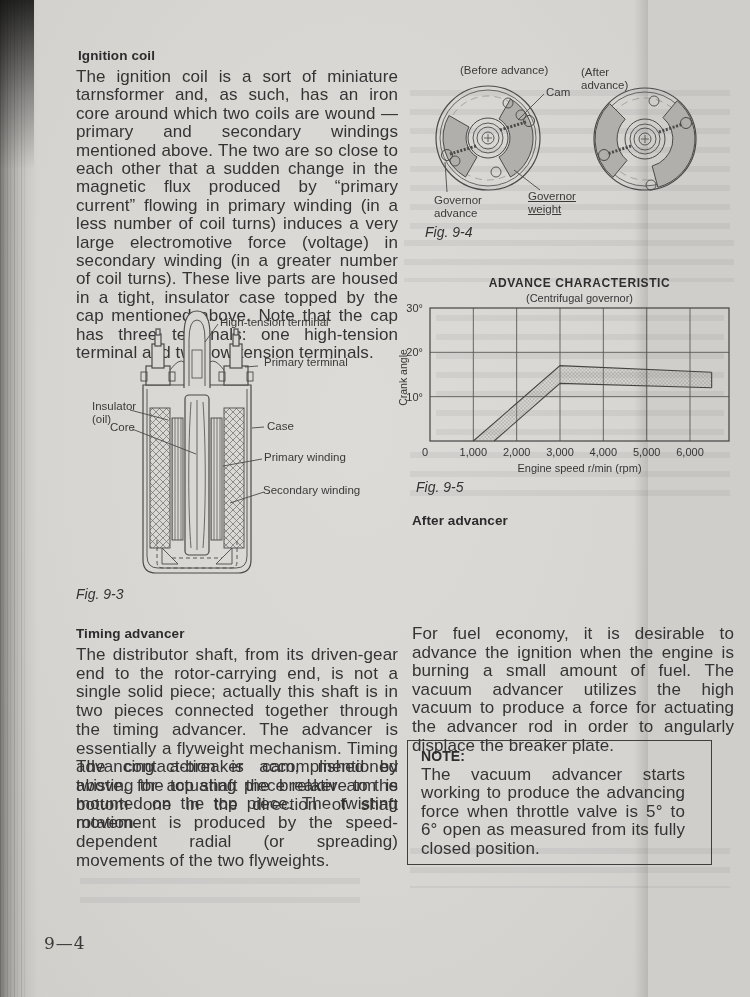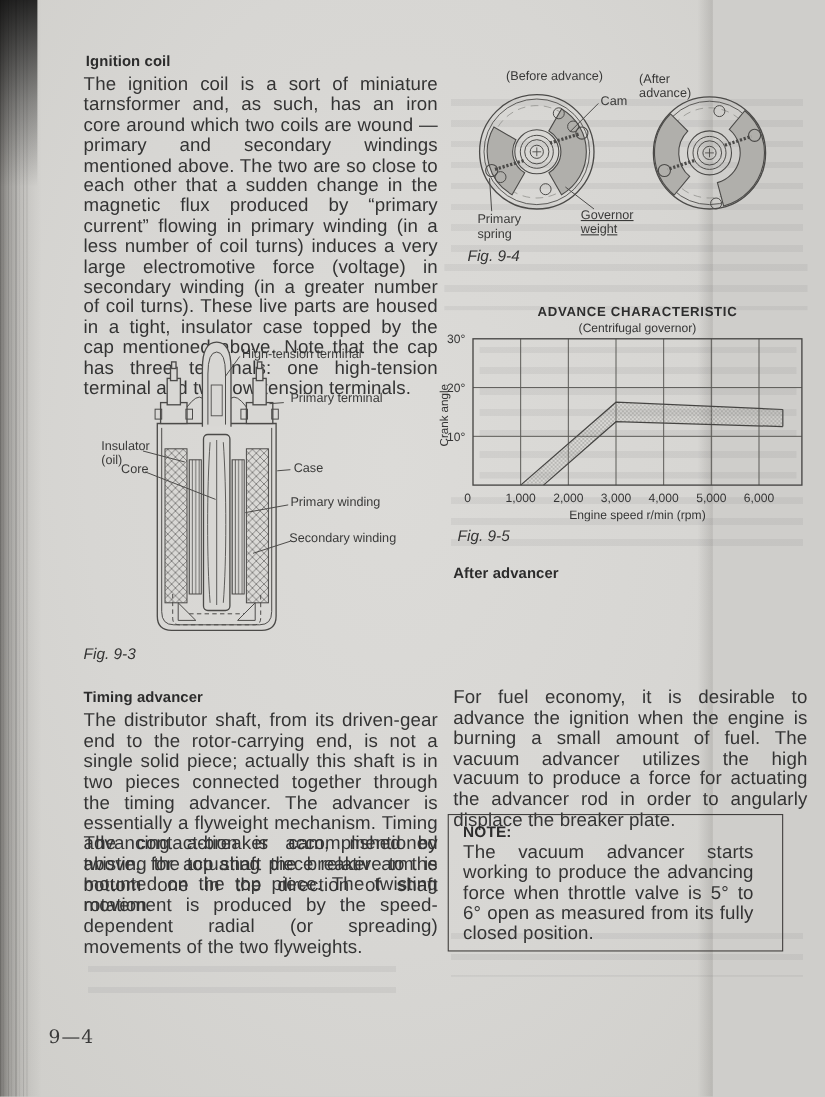--- a/index.html
+++ b/index.html
@@ -183,21 +183,21 @@
     </g>
     <g stroke="#4b4a48" stroke-width="0.9">
       <line x1="144" y1="36" x2="118" y2="62"></line>
       <line x1="47" y1="134" x2="45" y2="104"></line>
       <line x1="140" y1="132" x2="114" y2="112"></line>
     </g>
   </svg>
   <div class="abs lbl" style="left:425px;top:64px;margin-left:35px;">(Before advance)</div>
   <div class="abs lbl" style="left:581px;top:66px;">(After advance)</div>
   <div class="abs lbl" style="left:546px;top:86px;">Cam</div>
-  <div class="abs lbl" style="left:434px;top:194px;width:58px;">Primary spring</div>
+  <div class="abs lbl" style="left:434px;top:194px;width:58px;">Governor advance</div>
   <div class="abs lbl" style="left:528px;top:190px;width:58px;text-decoration:underline;">Governor weight</div>
   <div class="abs cap" style="left:425px;top:224px;">Fig. 9-4</div>
 
   <svg class="abs" id="advance-chart" style="left:398px;top:274px;" width="340" height="200" viewBox="0 0 340 200">
       <defs>
         <pattern id="stip" width="3.6" height="3.6" patternUnits="userSpaceOnUse">
           <circle cx="0.9" cy="0.9" r="0.75" fill="#8d8c89"></circle>
           <circle cx="2.7" cy="2.7" r="0.75" fill="#8d8c89"></circle>
         </pattern>
       </defs>

